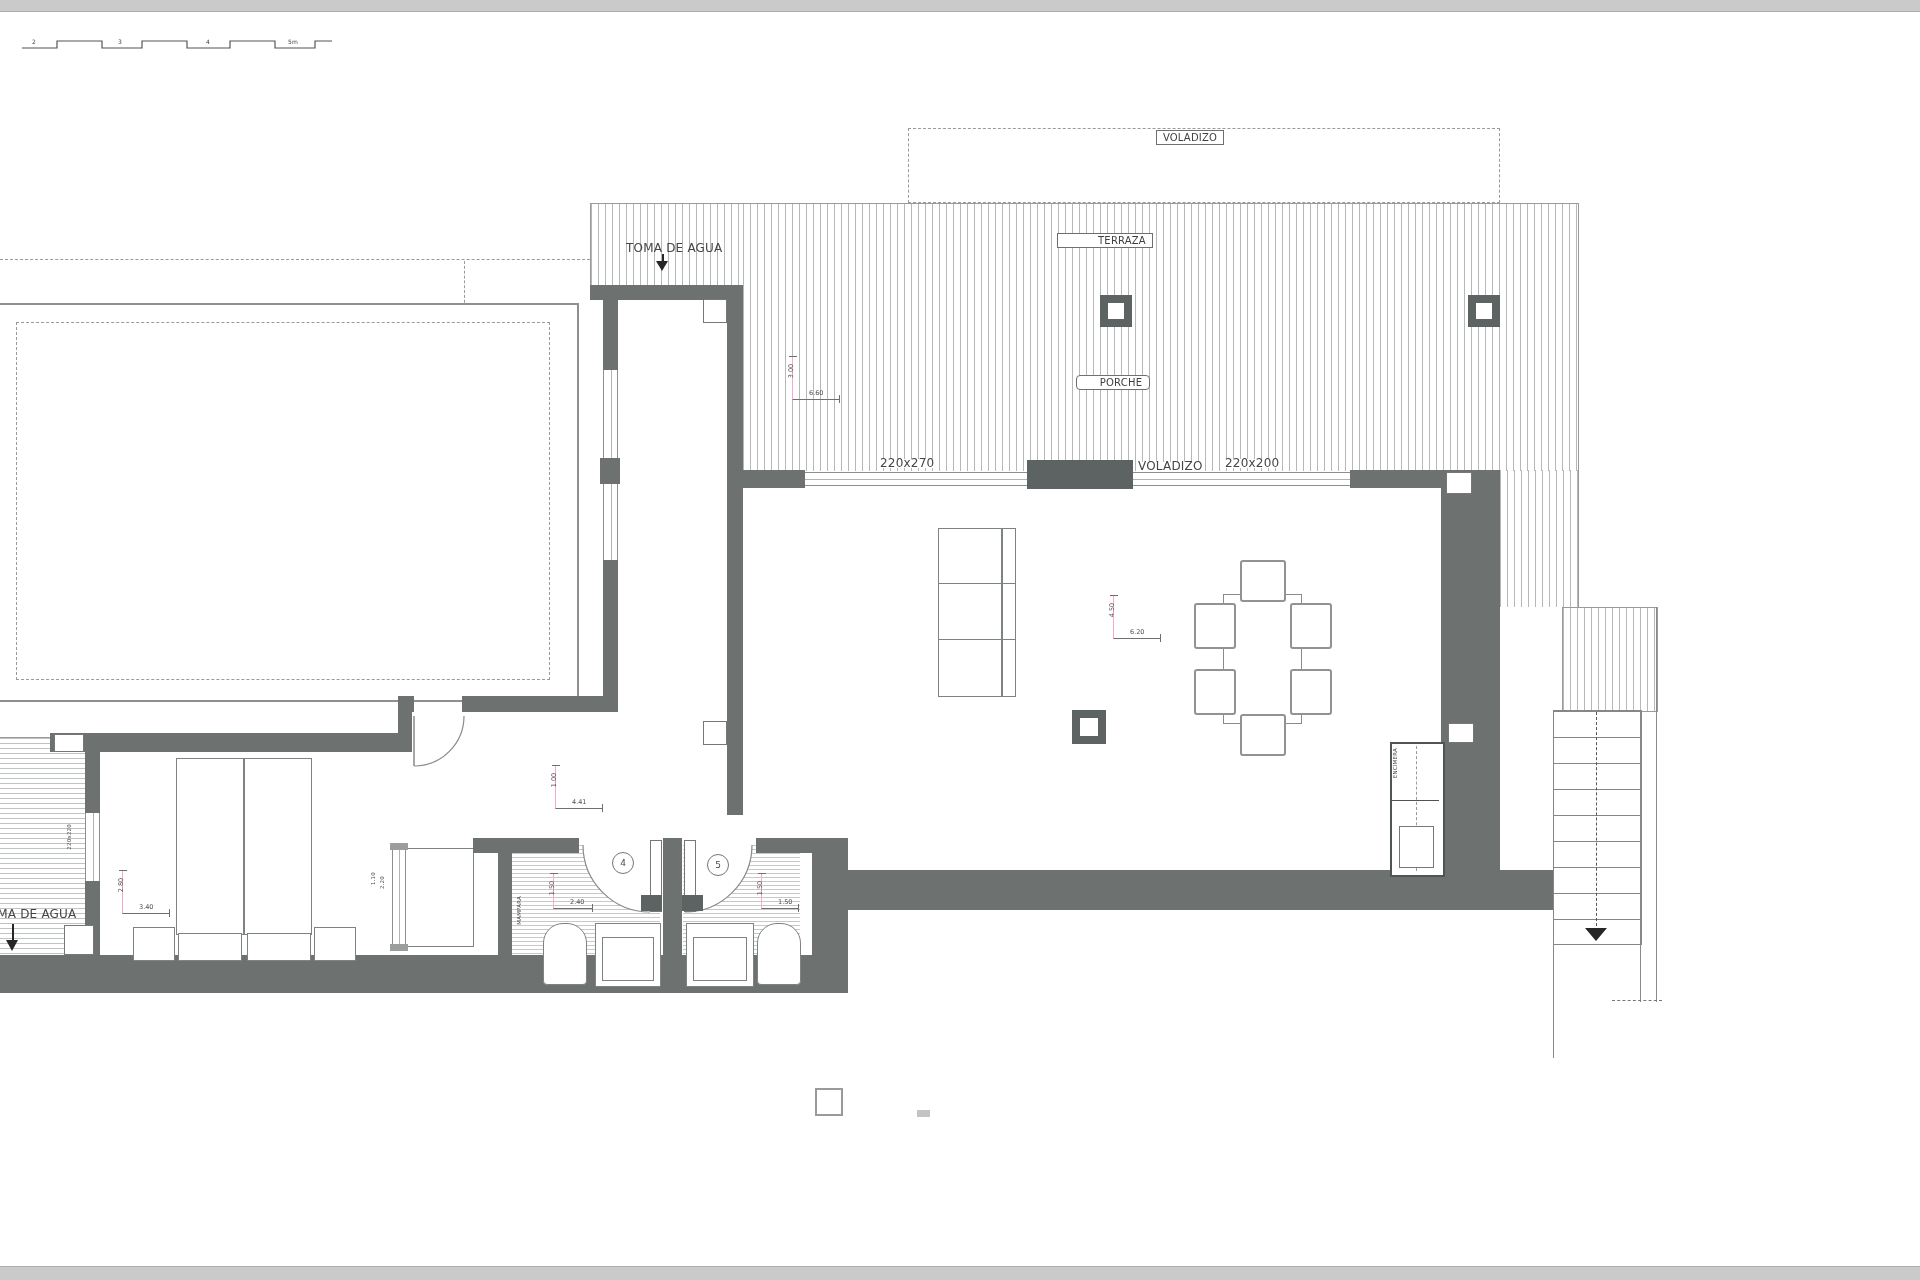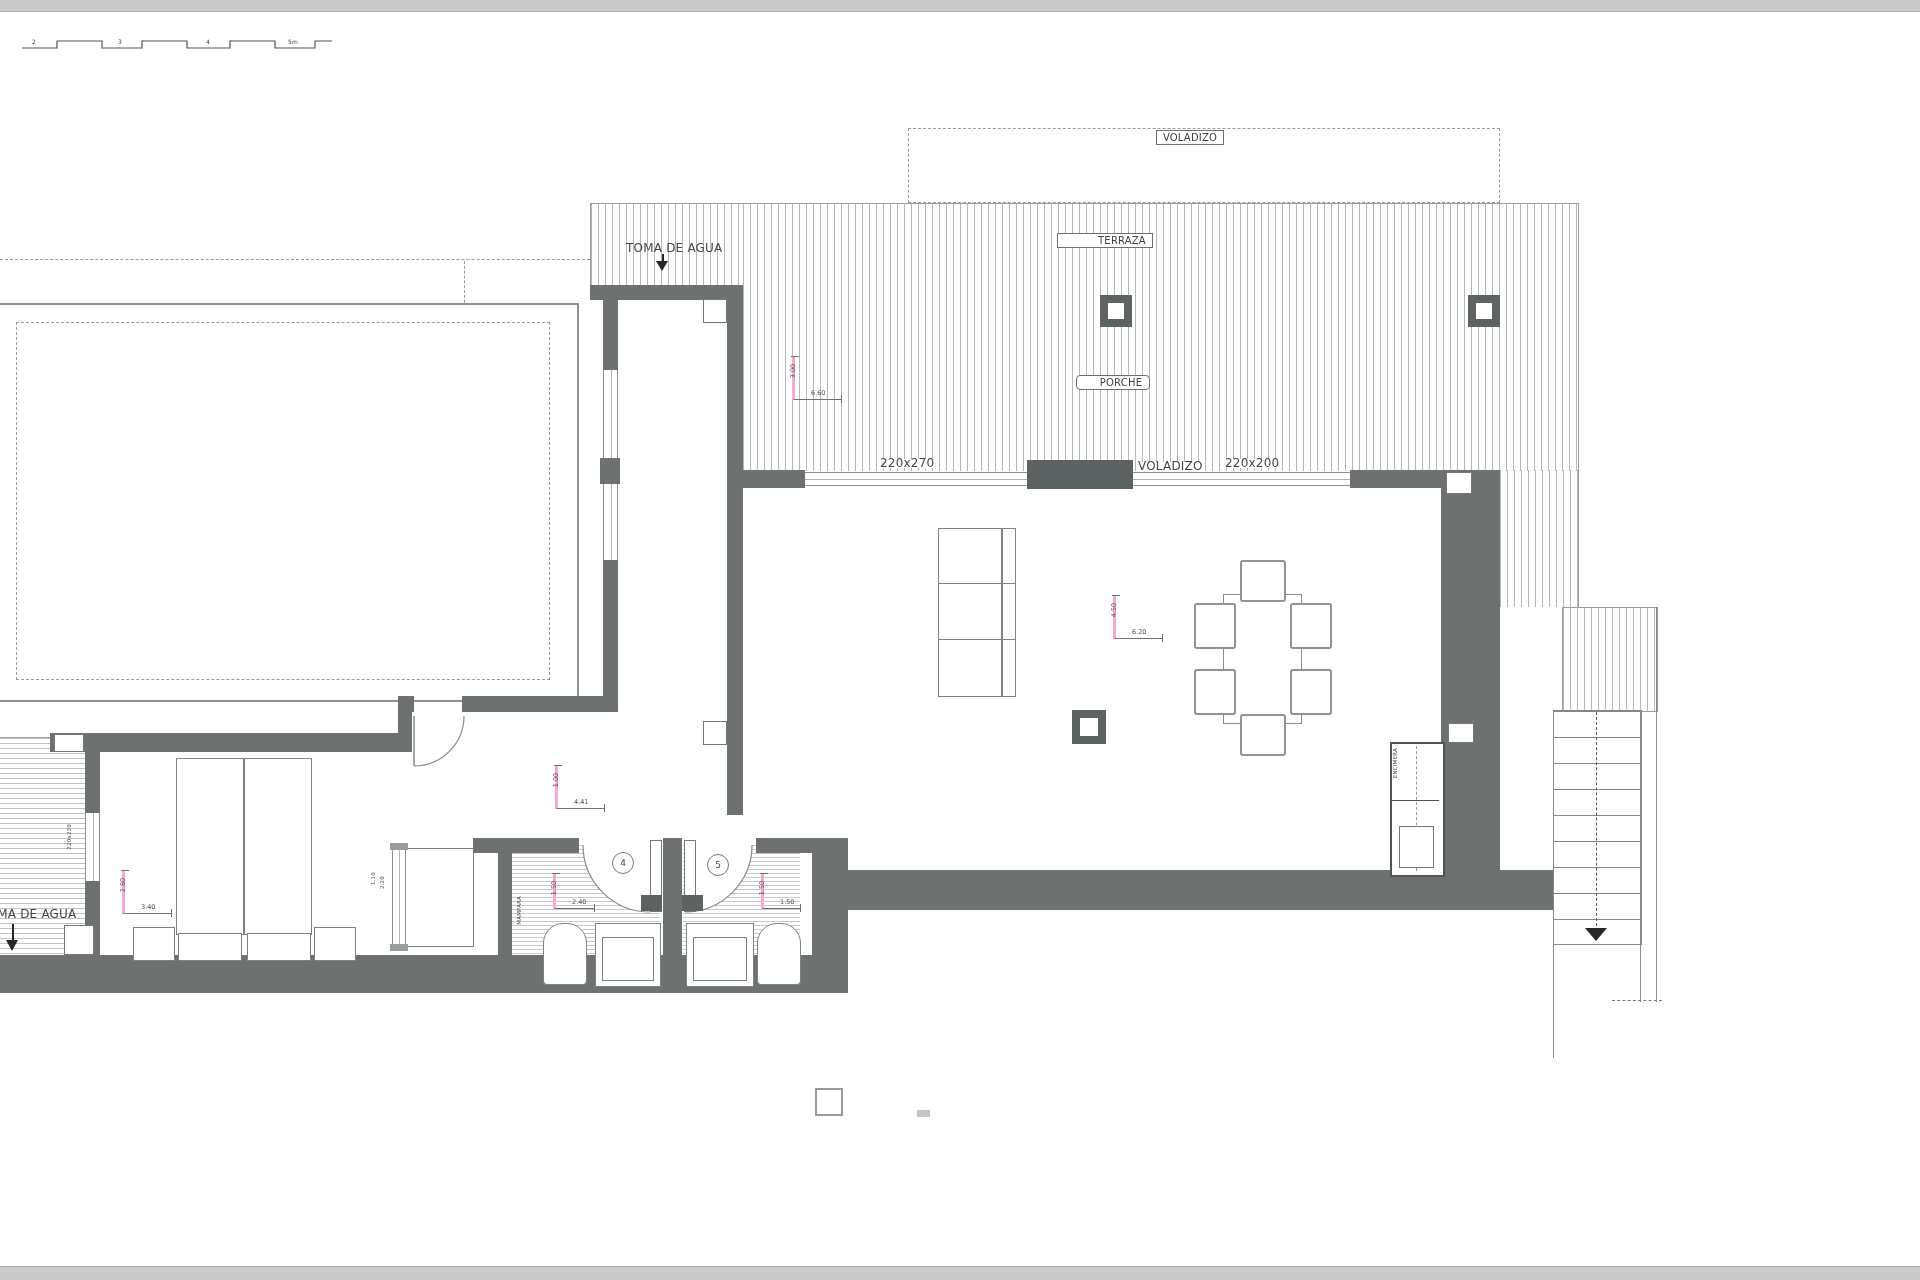--- a/index.html
+++ b/index.html
@@ -21,21 +21,21 @@
   .darkcol{position:absolute;background:#fff;border:8px solid #5d6362;}
   .lbl{position:absolute;font-size:12px;line-height:9px;color:#454545;white-space:nowrap;letter-spacing:.2px;}
   .bgw{background:#fff;padding:0 1px;}
   .vlbl{position:absolute;font-size:6.5px;color:#4f4f4f;white-space:nowrap;writing-mode:vertical-rl;transform:rotate(180deg);letter-spacing:.2px;}
   .tagbox{position:absolute;border:1px solid #6f6f6f;background:#fff;font-size:10px;color:#3f3f3f;
           display:flex;align-items:center;justify-content:center;white-space:nowrap;padding:0 2px;letter-spacing:.2px;}
   .glazeH{position:absolute;background:#fff;border-top:1px solid #8f8f8f;border-bottom:1px solid #8f8f8f;}
   .glazeH::after{content:"";position:absolute;left:0;right:0;top:50%;height:1px;background:#b3b3b3;}
   .glazeV{position:absolute;background:#fff;border-left:1px solid #8f8f8f;border-right:1px solid #8f8f8f;}
   .glazeV::after{content:"";position:absolute;top:0;bottom:0;left:50%;width:1px;background:#b3b3b3;}
-  .dim{position:absolute;width:46px;height:42px;border-left:3px solid #f9a8d4;border-bottom:1px solid #6f6f6f;}
+  .dim{position:absolute;width:46px;height:42px;border-left:1px solid #f9a8d4;border-bottom:1px solid #6f6f6f;}
   .dim::before{content:"";position:absolute;left:-4px;top:-1px;width:8px;height:1px;background:#6f6f6f;}
   .dim::after{content:"";position:absolute;right:-1px;bottom:-4px;width:1px;height:8px;background:#6f6f6f;}
   .dim-v{position:absolute;left:-15px;top:10px;width:26px;text-align:center;font-size:6.5px;color:#4f4f4f;
          transform:rotate(-90deg);}
   .dim-h{position:absolute;left:16px;bottom:2px;font-size:6.5px;color:#4f4f4f;}
   .roomnum{position:absolute;width:20px;height:20px;border:1px solid #767676;border-radius:50%;background:#fff;
            font-size:9px;color:#4a4a4a;display:flex;align-items:center;justify-content:center;}
   .tri-up{position:absolute;width:0;height:0;border-left:7px solid transparent;border-right:7px solid transparent;border-bottom:13px solid #262626;}
   .tri-down{position:absolute;width:0;height:0;border-left:7px solid transparent;border-right:7px solid transparent;border-top:13px solid #262626;}
   .stairs{position:absolute;background:repeating-linear-gradient(180deg,#868686 0 1px,transparent 1px 26px);

